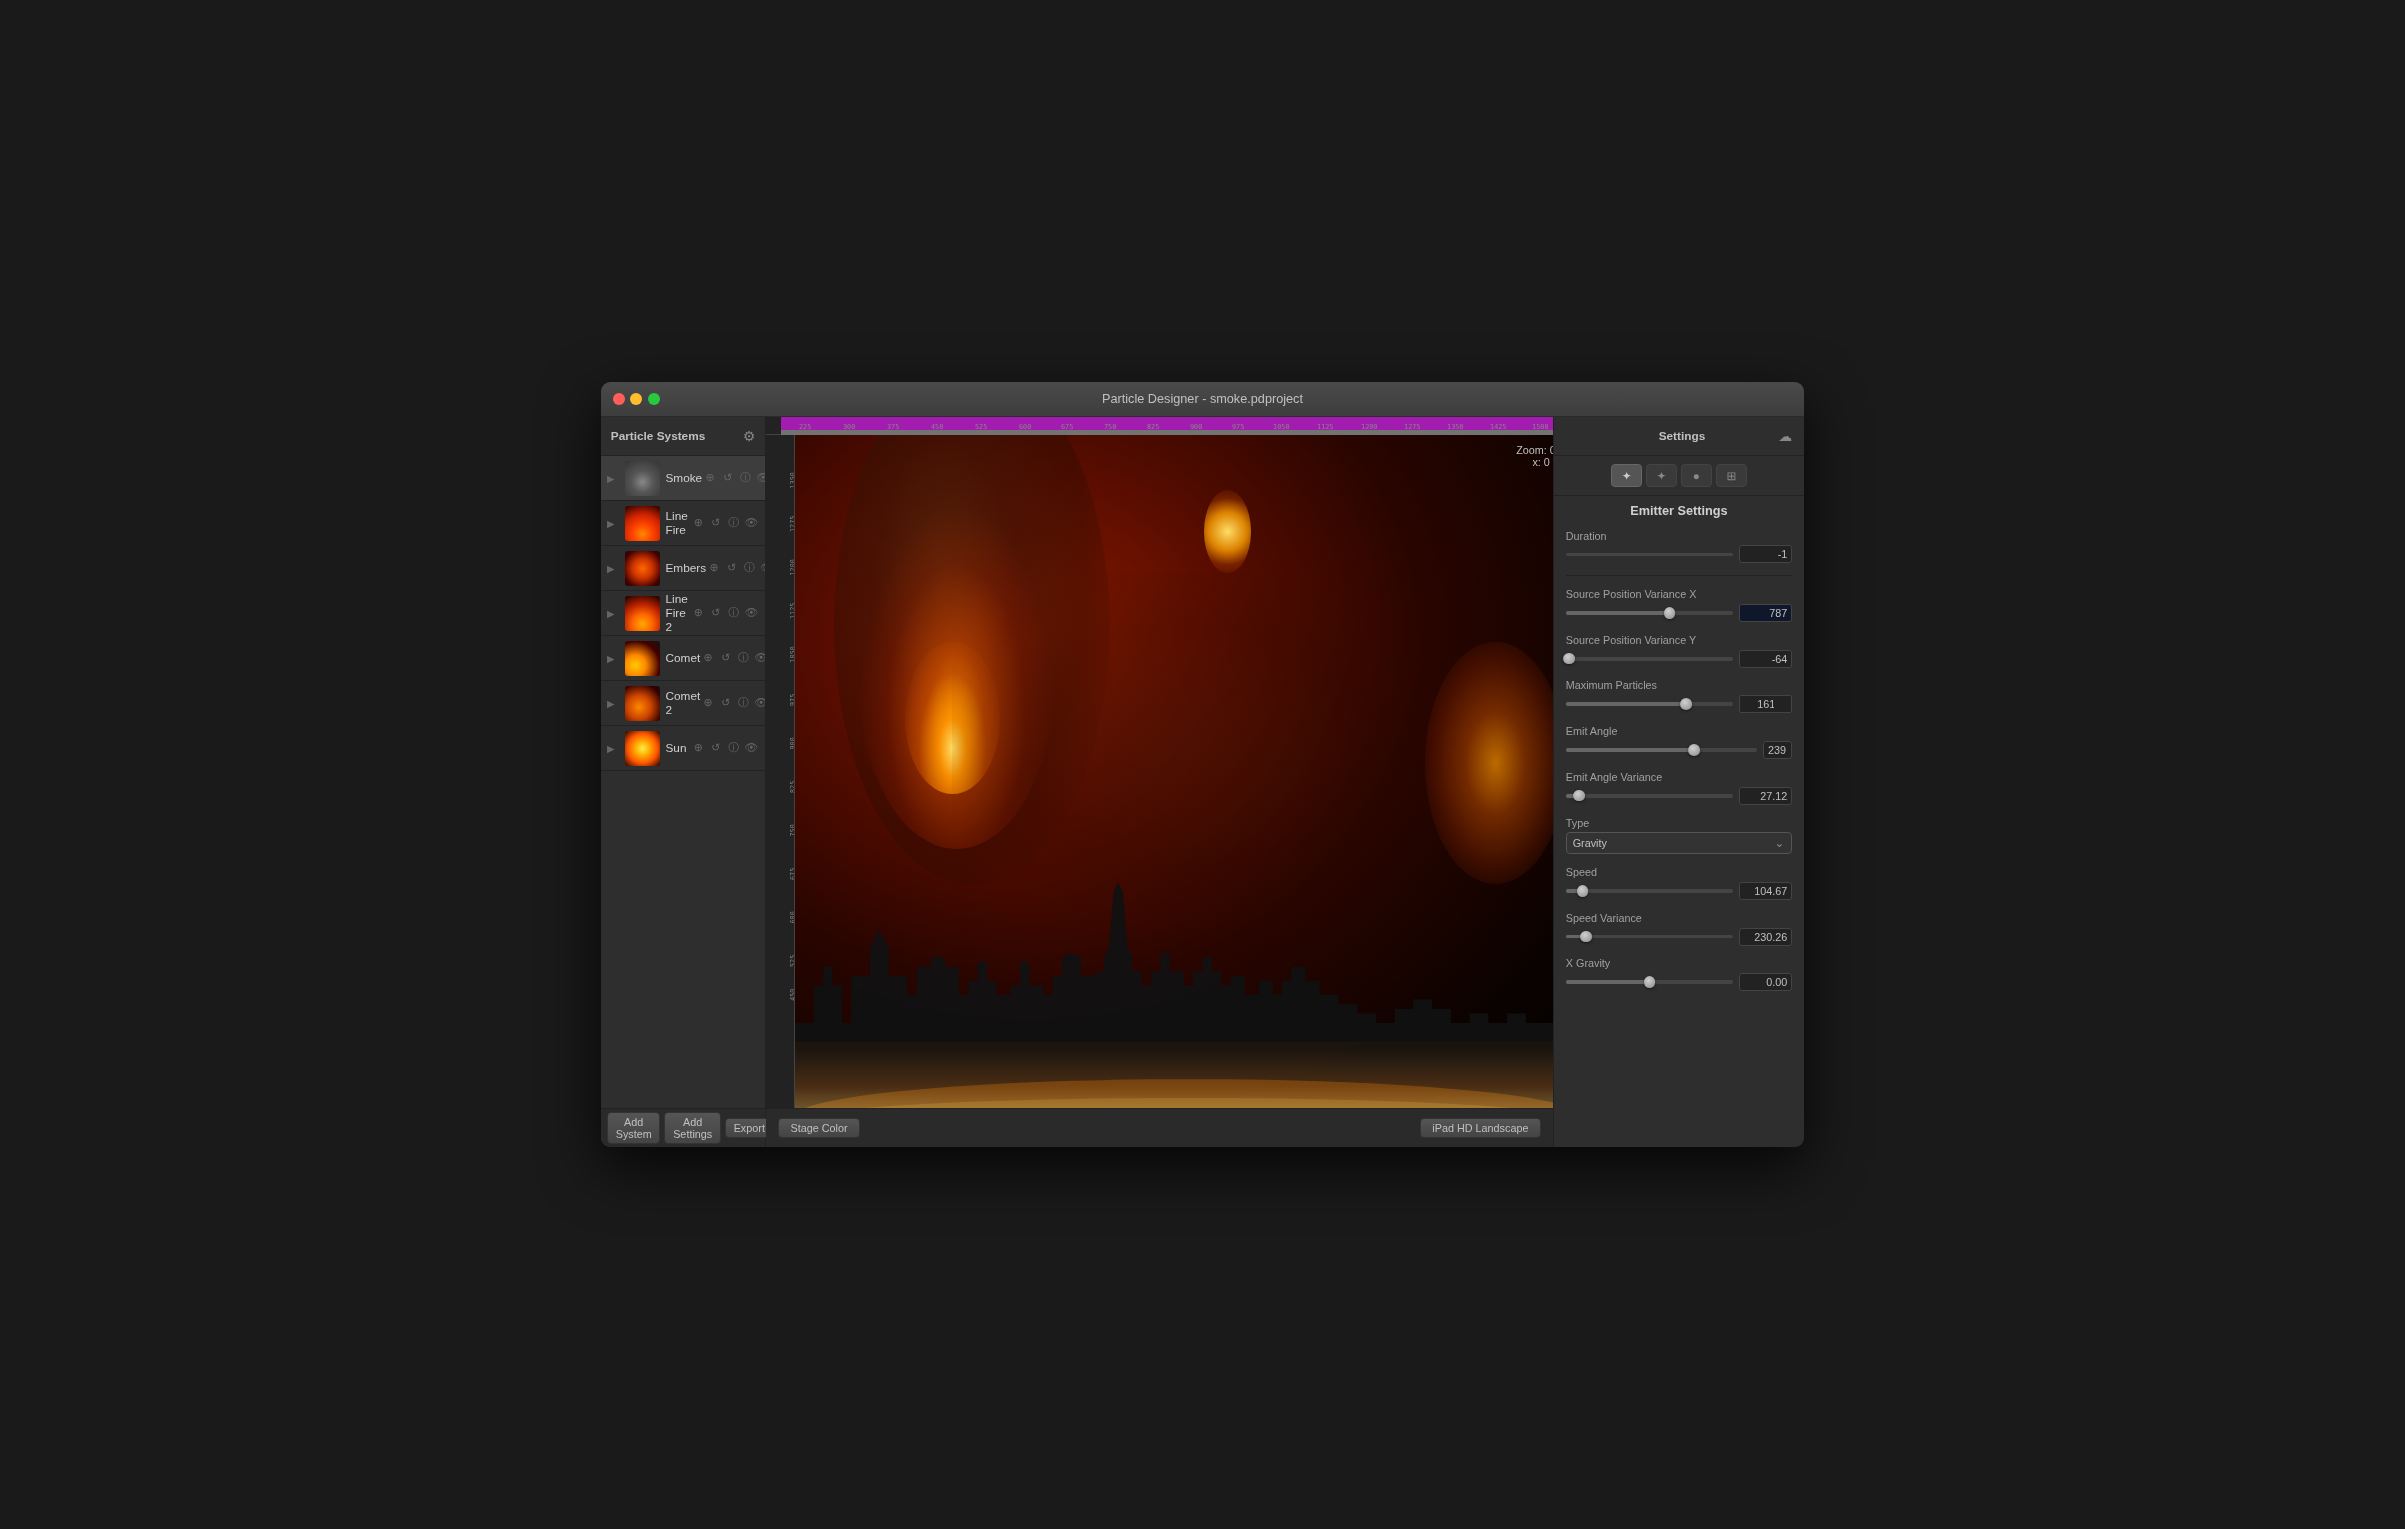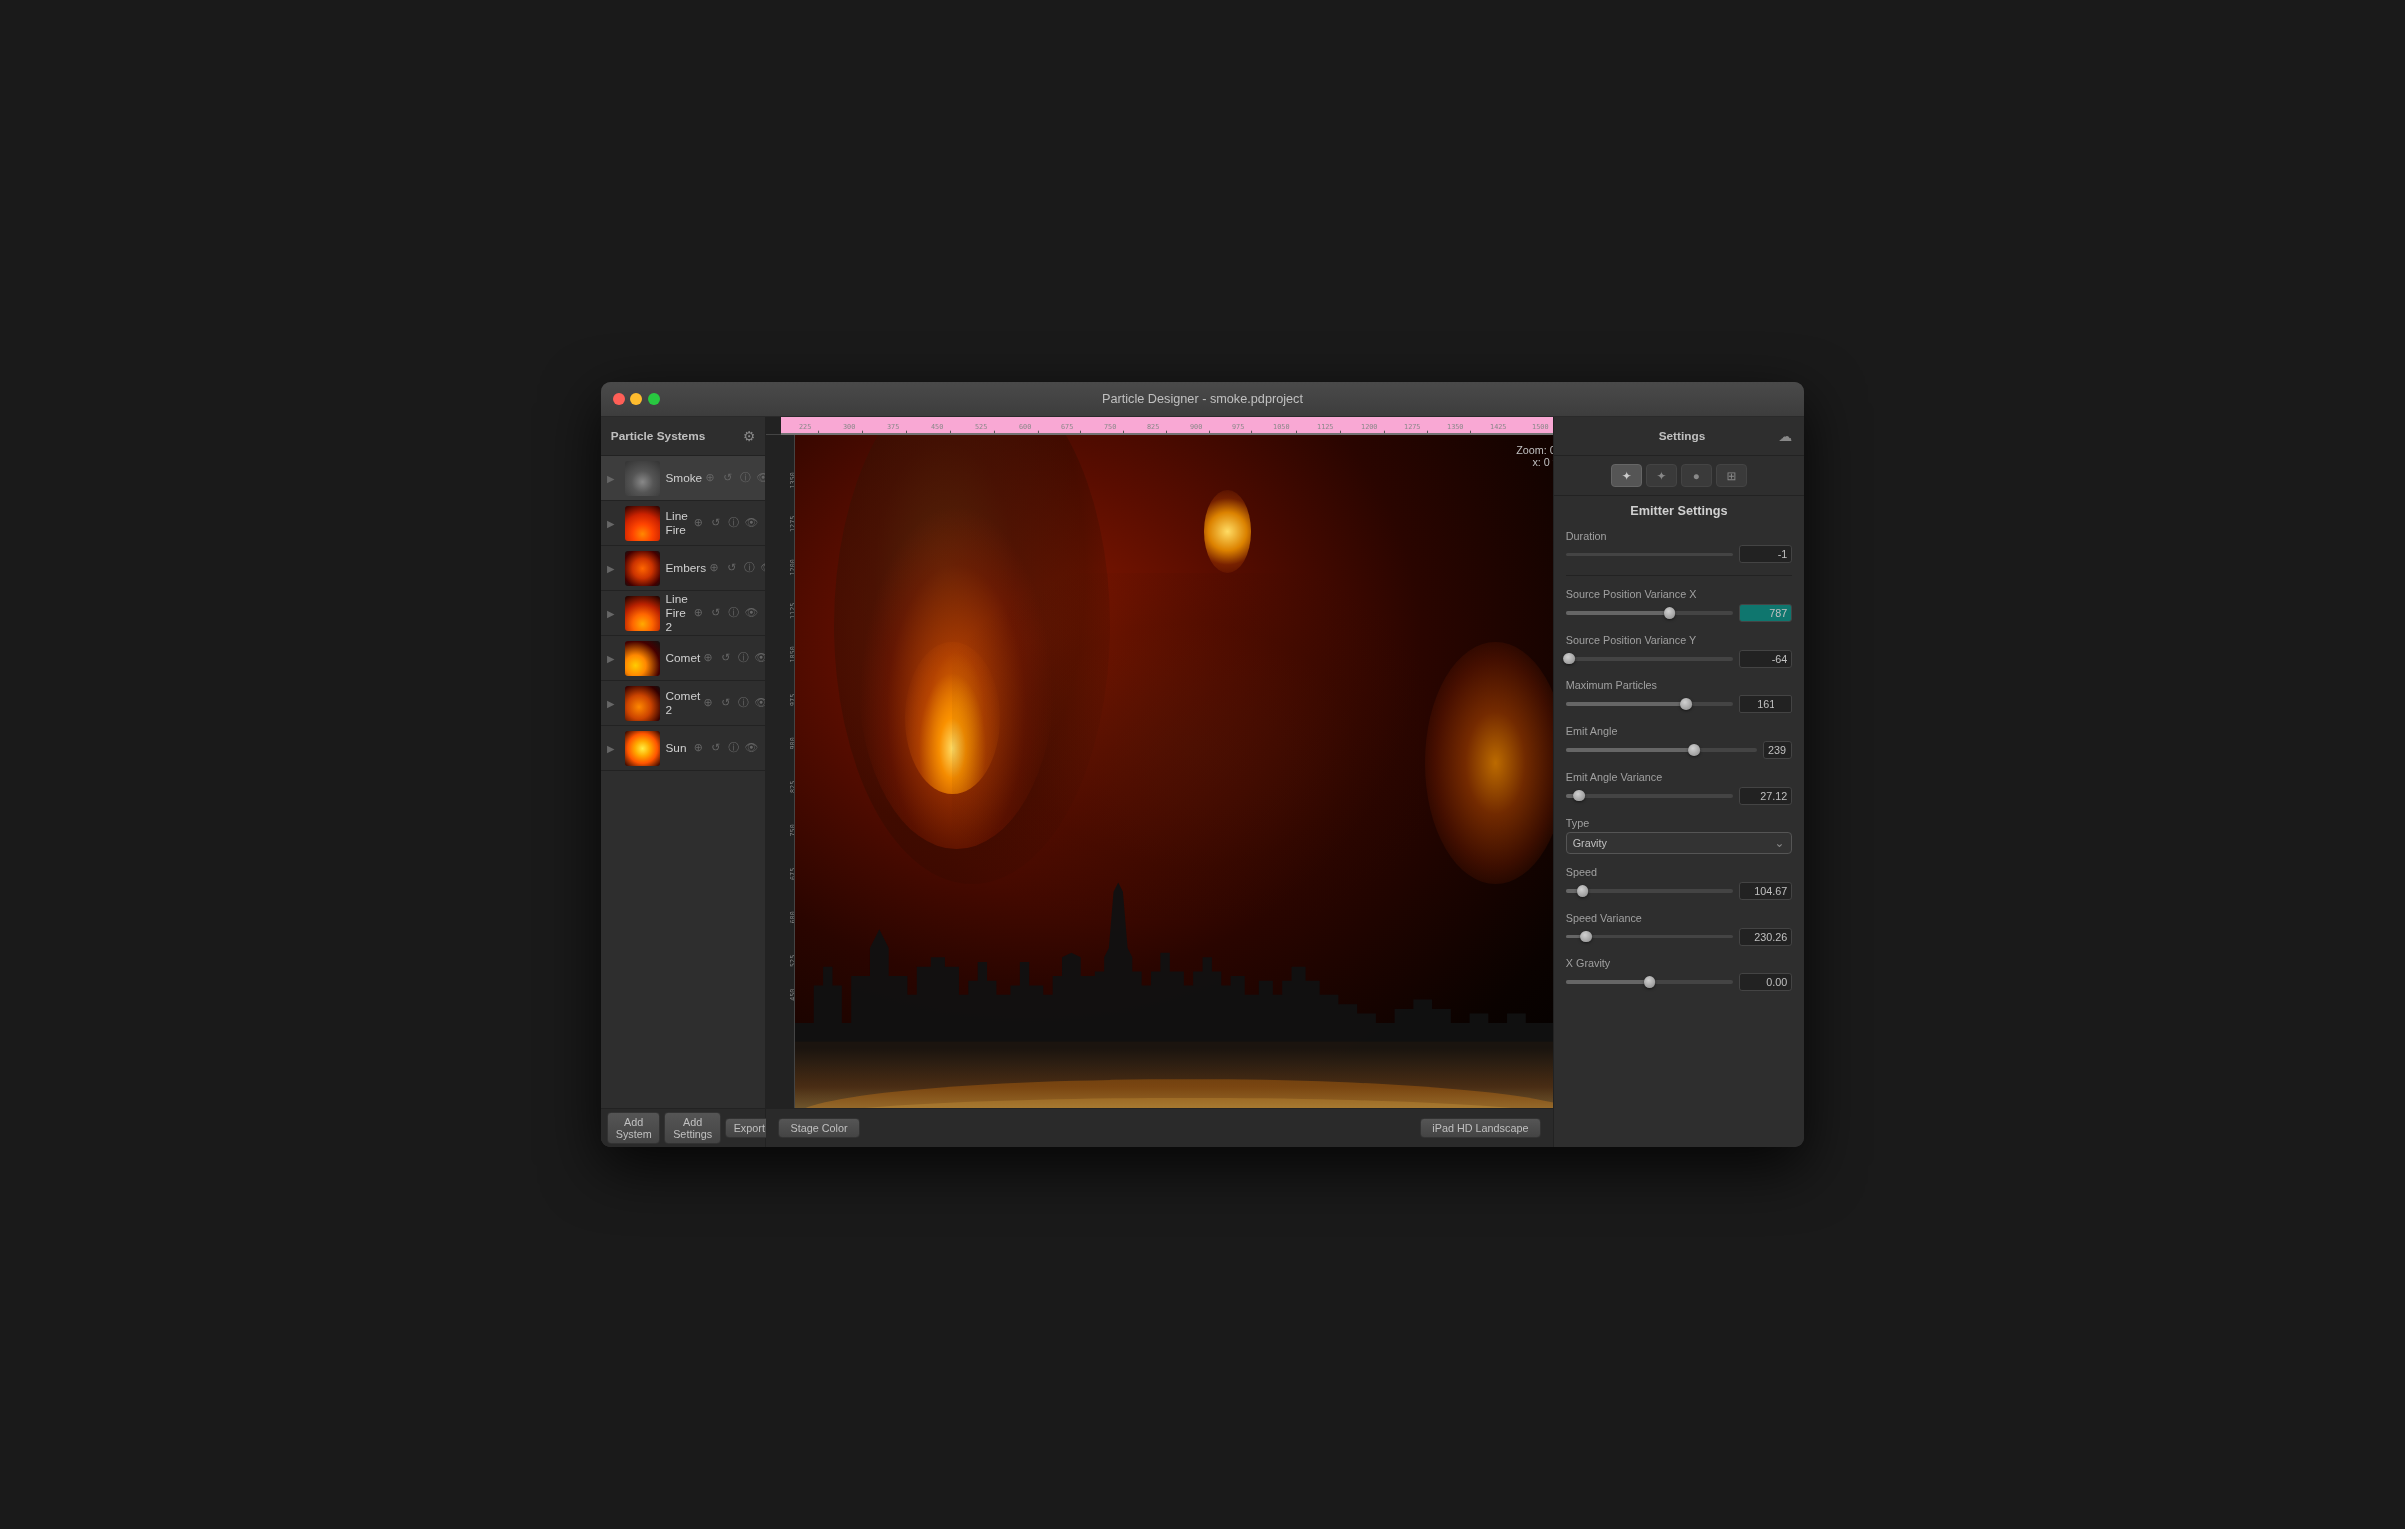--- a/index.html
+++ b/index.html
@@ -280,22 +280,22 @@
       font-size: 10.8px;
       display: block;
     }
     
     .ruler-top {
       position: absolute;
       top: 0;
       left: 15px;
       right: 0;
       height: 17.6px;
-      background: #f9a8d4;
-      border-bottom: 2px solid #737373;
+      background: #a21caf;
+      border-bottom: 5px solid #737373;
       display: flex;
       align-items: flex-end;
       overflow: hidden;
     }
     .ruler-left {
       position: absolute;
       top: 17.6px;
       left: 0;
       width: 29px;
       bottom: 0;
@@ -763,21 +763,21 @@
 
         <div class="settings-separator"></div>
 
         <div class="setting-row">
           <div class="setting-label">Source Position Variance X</div>
           <div class="setting-slider-row">
             <div class="setting-slider">
               <div class="slider-track" style="width:62%;"></div>
               <div class="slider-thumb" style="left:62%;"></div>
             </div>
-            <input class="setting-value" value="787" readonly="" style="background: #0f766e; border: 1px solid rgb(68, 68, 68); border-radius: 2.9px; color: rgb(192, 192, 192); font-size: 10.8px; width: 53px; text-align: right; padding: 2px 3.9px;">
+            <input class="setting-value" value="787" readonly="" style="background: #0f172a; border: 1px solid rgb(68, 68, 68); border-radius: 2.9px; color: rgb(192, 192, 192); font-size: 10.8px; width: 53px; text-align: right; padding: 2px 3.9px;">
           </div>
         </div>
 
         <div class="setting-row">
           <div class="setting-label">Source Position Variance Y</div>
           <div class="setting-slider-row">
             <div class="setting-slider">
               <div class="slider-track" style="width:2%;"></div>
               <div class="slider-thumb" style="left:2%;"></div>
             </div>

